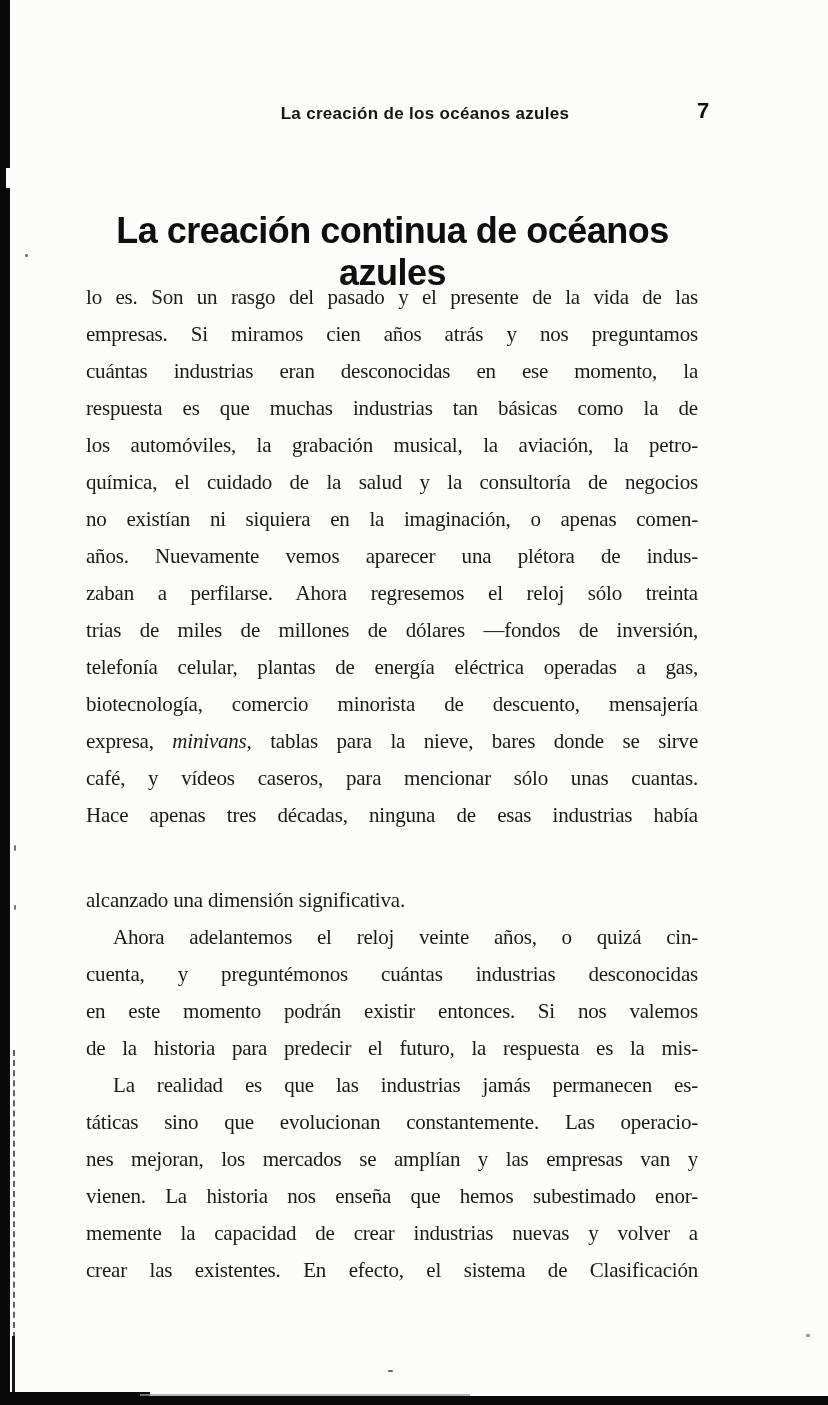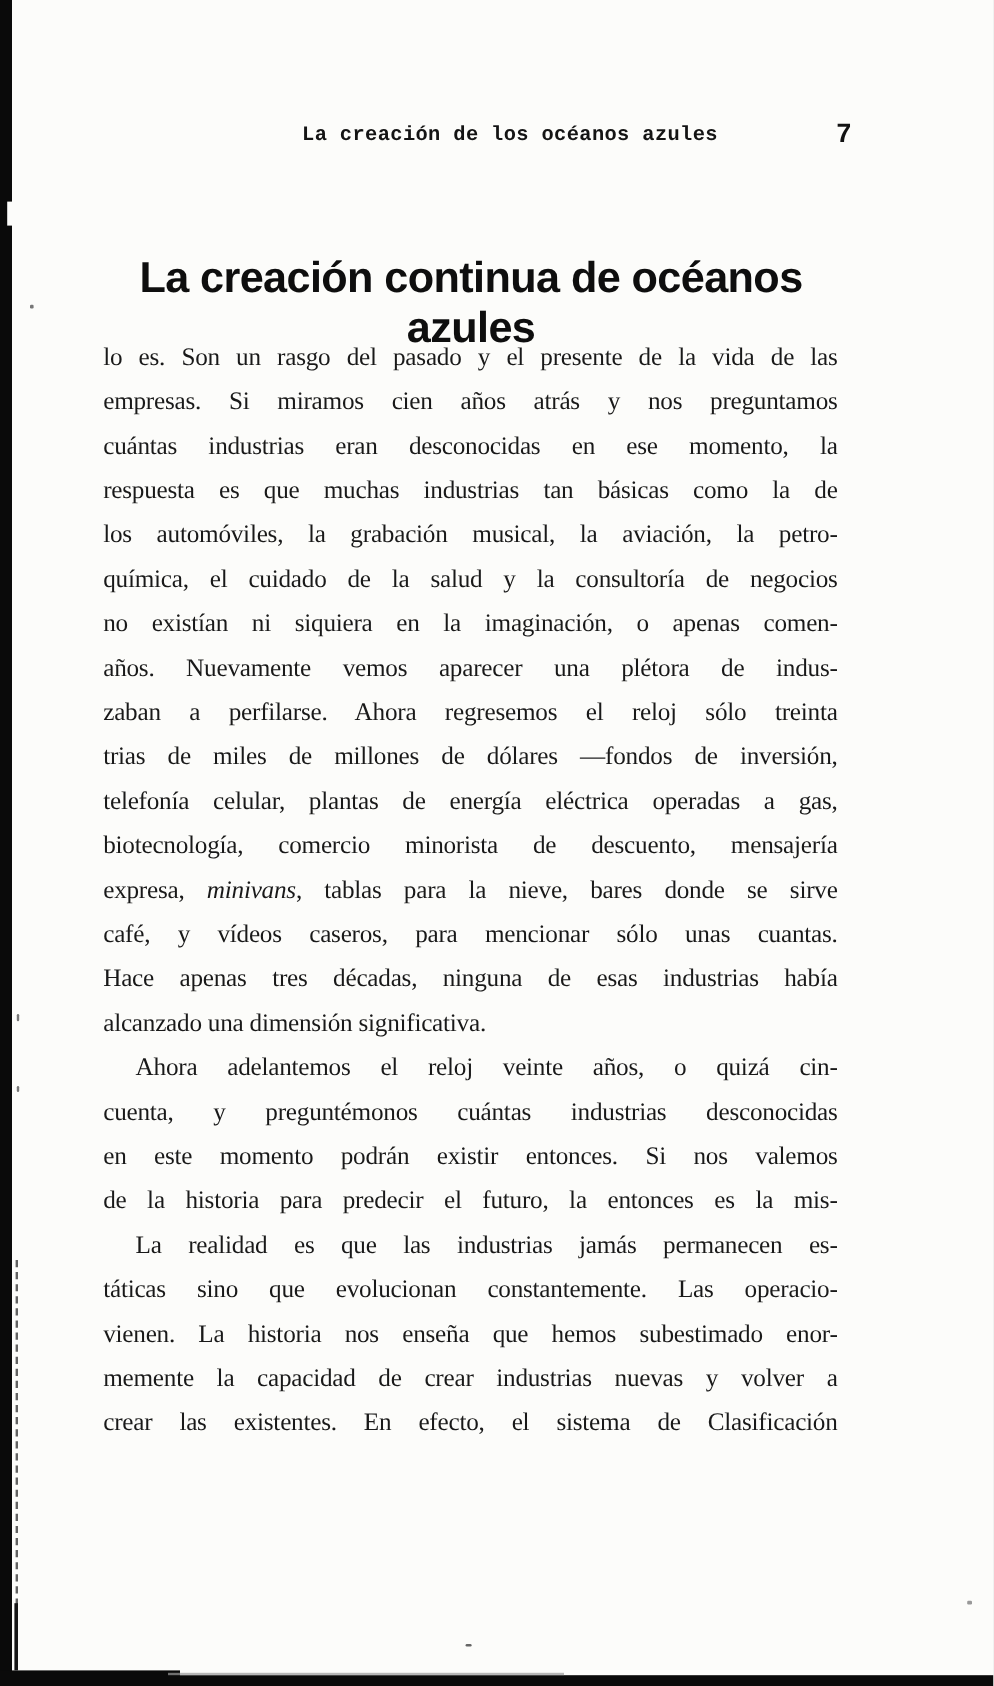--- a/index.html
+++ b/index.html
@@ -11,21 +11,21 @@
     overflow: hidden;
     font-family: "Liberation Serif", "DejaVu Serif", serif;
     color: #1b1b1b;
   }
 
   
   .running-head {
     position: absolute;
     top: 104px; left: 85px; width: 680px;
     text-align: center;
-    font-family: Liberation Mono, monospace;
+    font-family: Liberation Sans, sans-serif;
     font-weight: 700;
     font-size: 17px;
     letter-spacing: 0.3px;
     color: #141414;
   }
   .page-num {
     position: absolute;
     top: 98px; left: 697px;
     font-family: "Liberation Sans", sans-serif;
     font-weight: 700;
@@ -54,21 +54,21 @@
     line-height: 37px;
     letter-spacing: -0.2px;
     color: #191919;
   }
   .line {
     height: 37px;
     overflow: hidden;
     text-align: justify;
     text-align-last: justify;
   }
-  .line.nj { text-align: left; text-align-last: left; }
+  .line.nj { text-align: left; text-align-last: left; margin-top: 48px; }
   .line.ind { padding-left: 27px; }
   .it { font-style: italic; }
 
   
   .left-bar {
     position: absolute; left: 0; top: 0;
     width: 10px; height: 1405px;
     background: #0a0a0a;
   }
   .left-bar-notch {
@@ -133,23 +133,24 @@
       <div class="line"><span>trias de miles de millones de dólares —fondos de inversión,</span></div>
       <div class="line"><span>telefonía celular, plantas de energía eléctrica operadas a gas,</span></div>
       <div class="line"><span>biotecnología, comercio minorista de descuento, mensajería</span></div>
       <div class="line"><span>expresa, </span><span class="it">minivans</span><span>, tablas para la nieve, bares donde se sirve</span></div>
       <div class="line"><span>café, y vídeos caseros, para mencionar sólo unas cuantas.</span></div>
       <div class="line"><span>Hace apenas tres décadas, ninguna de esas industrias había</span></div>
       <div class="line nj"><span>alcanzado una dimensión significativa.</span></div>
       <div class="line ind"><span>Ahora adelantemos el reloj veinte años, o quizá cin-</span></div>
       <div class="line"><span>cuenta, y preguntémonos cuántas industrias desconocidas</span></div>
       <div class="line"><span>en este momento podrán existir entonces. Si nos valemos</span></div>
-      <div class="line"><span>de la historia para predecir el futuro, la entonces es la mis-</span></div>
+      <div class="line"><span>de la historia para predecir el futuro, la respuesta es la mis-</span></div>
       <div class="line ind"><span>La realidad es que las industrias jamás permanecen es-</span></div>
       <div class="line"><span>táticas sino que evolucionan constantemente. Las operacio-</span></div>
+      <div class="line"><span>nes mejoran, los mercados se amplían y las empresas van y</span></div>
       <div class="line"><span>vienen. La historia nos enseña que hemos subestimado enor-</span></div>
       <div class="line"><span>memente la capacidad de crear industrias nuevas y volver a</span></div>
       <div class="line"><span>crear las existentes. En efecto, el sistema de Clasificación</span></div>
     </div>
 
   <div class="left-bar"></div>
   <div class="left-bar-notch"></div>
   <div class="bottom-bar"></div>
   <div class="bottom-bar-left"></div>
   <div class="bottom-smudge"></div>

